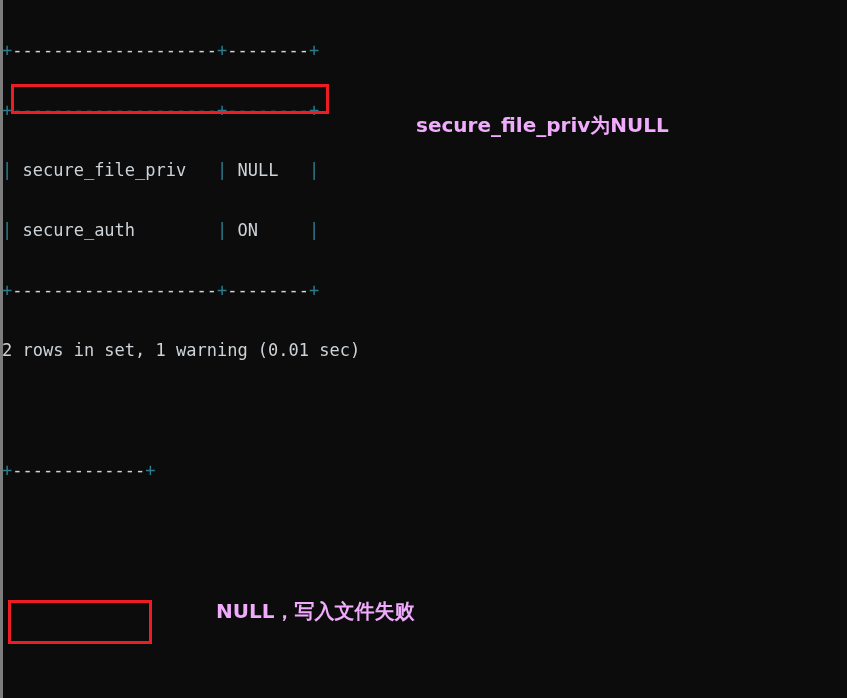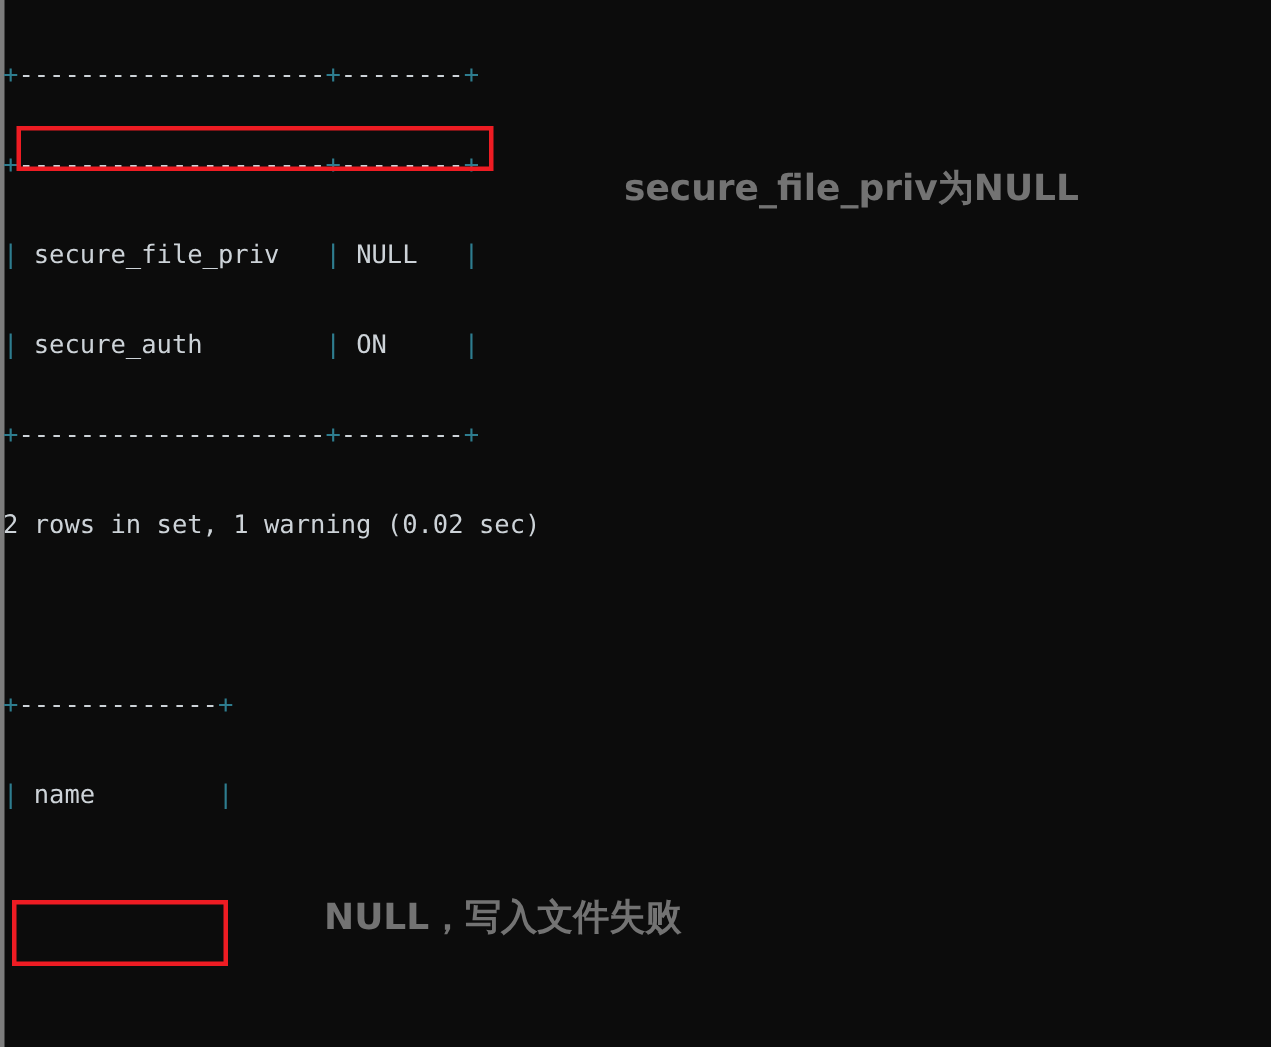--- a/index.html
+++ b/index.html
@@ -56,23 +56,23 @@
     height: 30px;
   }
   #redbox-null-row {
     left: 8px;
     top: 600px;
     width: 144px;
     height: 44px;
   }
   .annotation {
     position: absolute;
-    color: #737373;
+    color: #f0abfc;
     font-family: "DejaVu Sans", "Liberation Sans", sans-serif;
-    font-size: 24px;
+    font-size: 20px;
     font-weight: 700;
     white-space: pre;
     line-height: 24px;
   }
   #annotation-secure-file-priv {
     left: 416px;
     top: 113px;
   }
   #annotation-write-fail {
     left: 216px;
@@ -85,24 +85,23 @@
 <div id="screen">
 
   <div id="left-edge"></div>
 
   <div id="terminal">
     <div class="line"><span style="color: rgb(46, 125, 143);">+</span>--------------------<span style="color: rgb(46, 125, 143);">+</span>--------<span style="color: rgb(46, 125, 143);">+</span></div>
     <div class="line"><span style="color: rgb(46, 125, 143);">+</span>--------------------<span style="color: rgb(46, 125, 143);">+</span>--------<span style="color: rgb(46, 125, 143);">+</span></div>
     <div class="line"><span style="color: rgb(46, 125, 143);">|</span> secure_file_priv   <span style="color: rgb(46, 125, 143);">|</span> NULL   <span style="color: rgb(46, 125, 143);">|</span></div>
     <div class="line"><span style="color: rgb(46, 125, 143);">|</span> secure_auth        <span style="color: rgb(46, 125, 143);">|</span> ON     <span style="color: rgb(46, 125, 143);">|</span></div>
     <div class="line"><span style="color: rgb(46, 125, 143);">+</span>--------------------<span style="color: rgb(46, 125, 143);">+</span>--------<span style="color: rgb(46, 125, 143);">+</span></div>
-    <div class="line">2 rows in set, 1 warning (0.02 sec)</div>
+    <div class="line">2 rows in set, 1 warning (0.01 sec)</div>
     <div class="line"></div>
     <div class="line"><span style="color: rgb(46, 125, 143);">+</span>-------------<span style="color: rgb(46, 125, 143);">+</span></div>
-    <div class="line"><span style="color: rgb(46, 125, 143);">|</span> name        <span style="color: rgb(46, 125, 143);">|</span></div>
     
     
     
     
     
     
     
     
     
     

